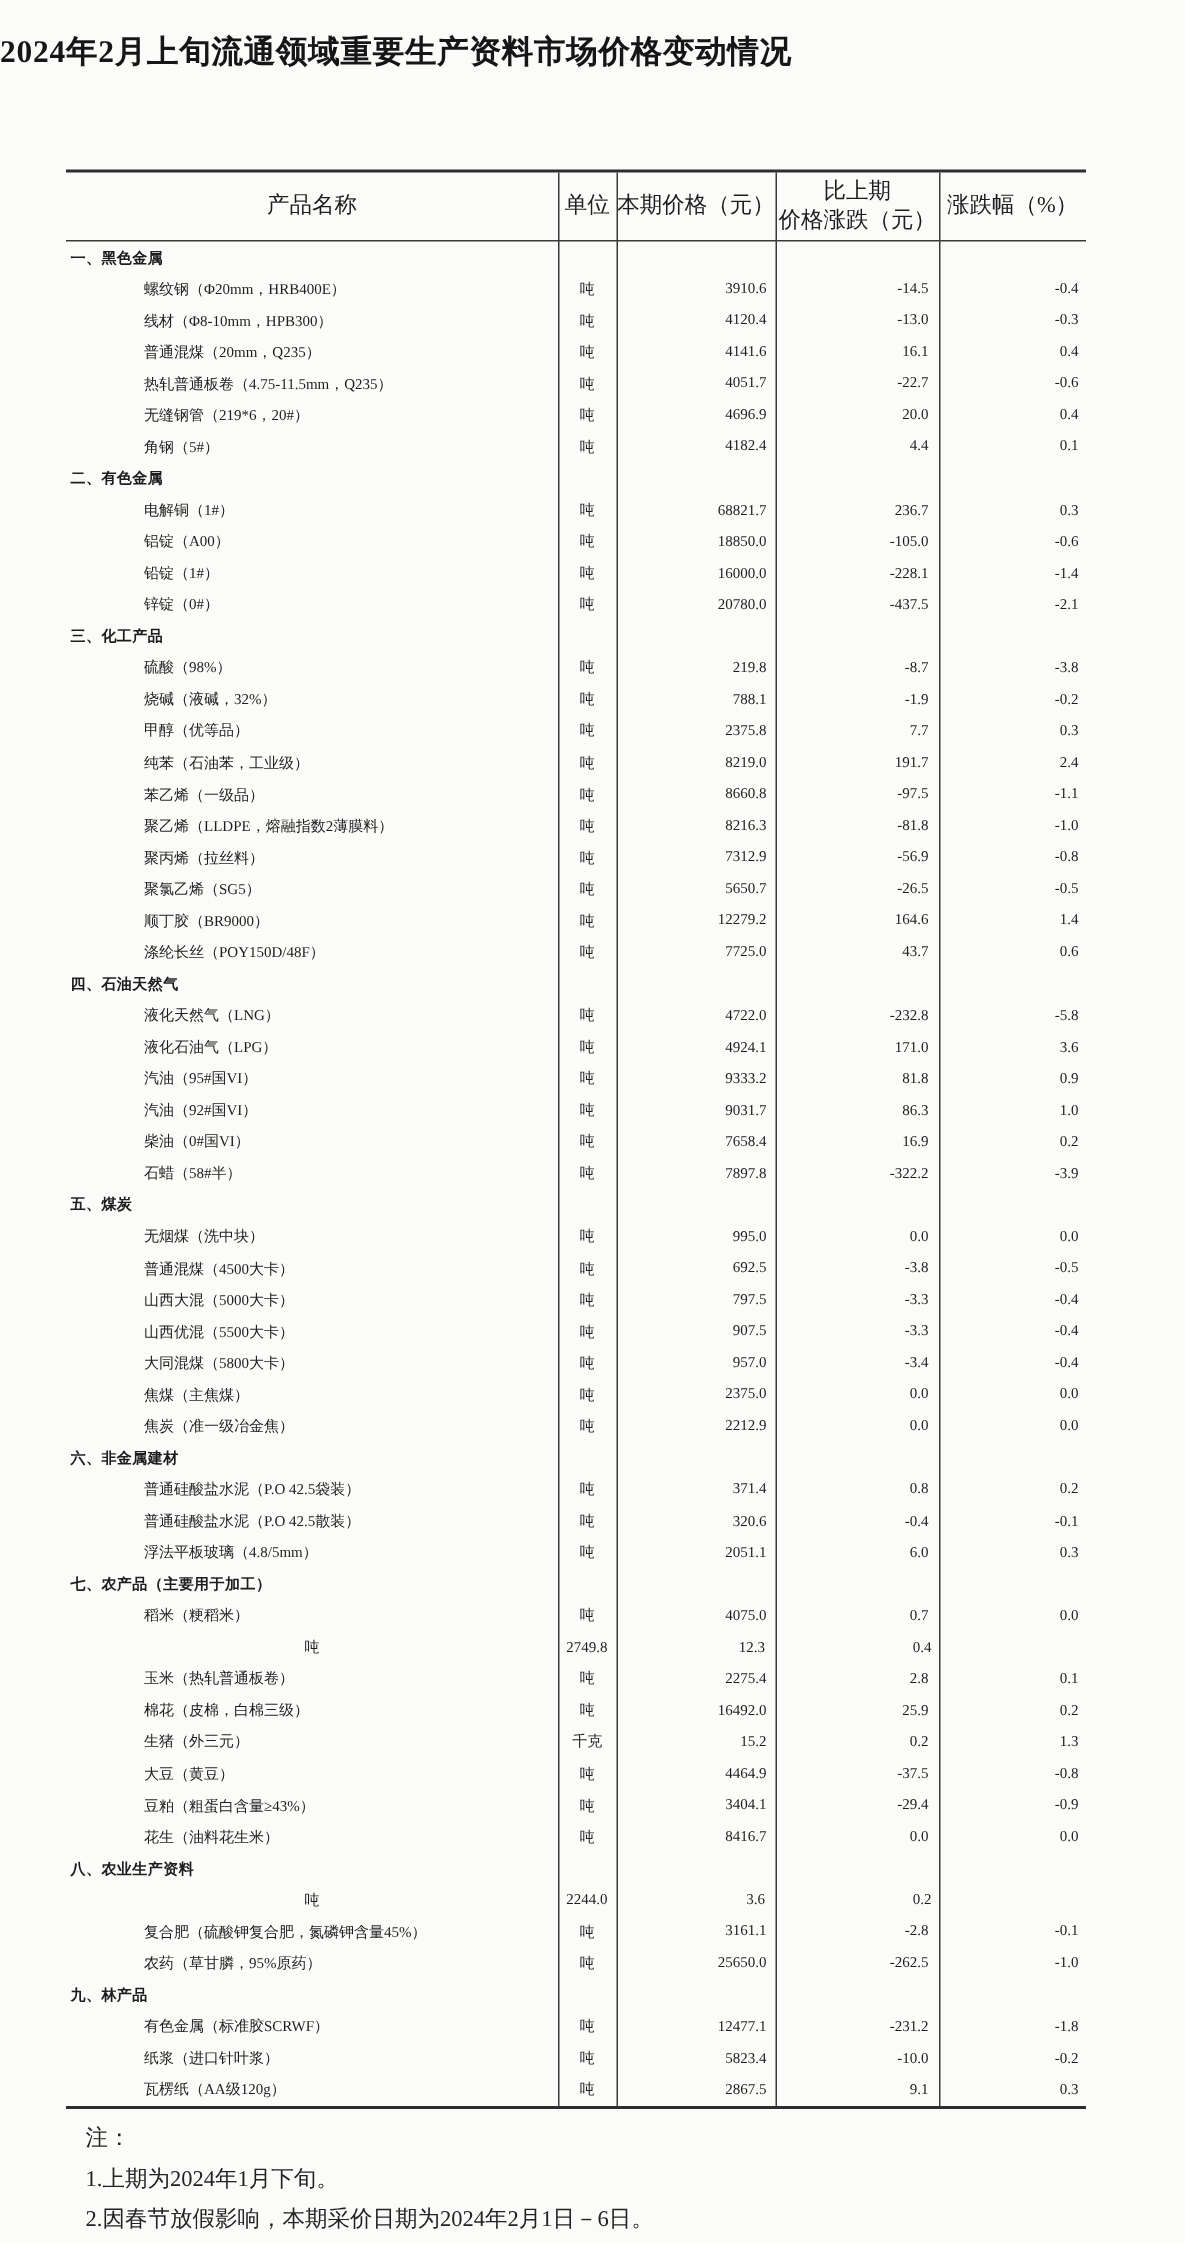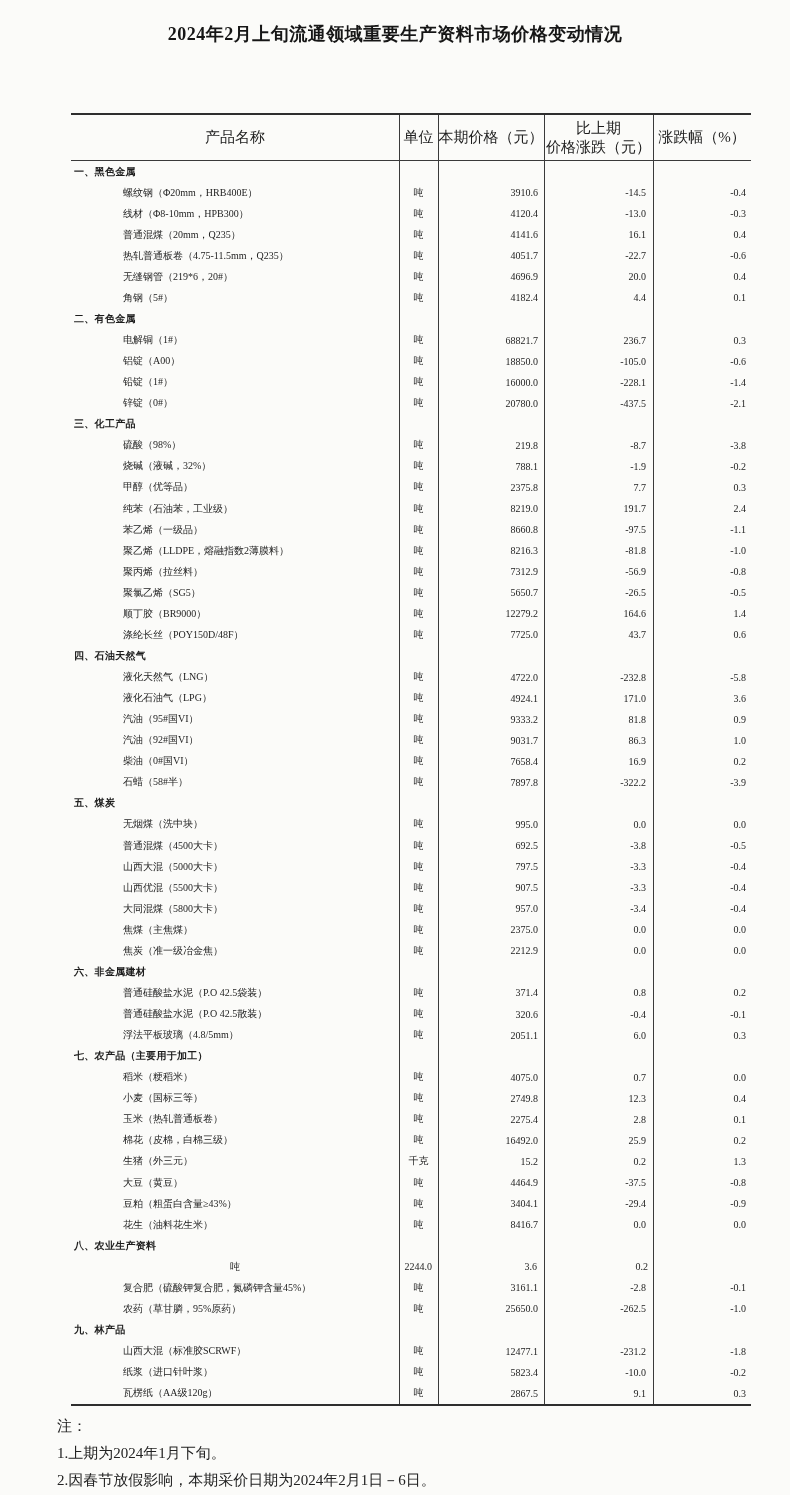--- a/index.html
+++ b/index.html
@@ -11,30 +11,30 @@
     height: 1495px;
     background: #fbfbf9;
     color: #1d1d1d;
     font-family: "Liberation Serif", "DejaVu Serif", serif;
     overflow: hidden;
   }
   .page-title {
     padding-top: 21px;
     height: 26px;
     line-height: 26px;
-    text-align: center;
-    font-size: 18px;
+    text-align: left;
+    font-size: 21px;
     font-weight: bold;
     letter-spacing: 0.5px;
     margin-bottom: 66px;
     color: #161616;
   }
   .table-wrap {
     position: relative;
-    margin-left: 71px;
+    margin-left: 44px;
     width: 680px;
     border-top: 2px solid #2e2e2e;
     border-bottom: 2px solid #2e2e2e;
   }
   .thead {
     height: 45px;
     border-bottom: 1px solid #3a3a3a;
     display: grid;
     grid-template-columns: 328px 39px 106px 109px 98px;
     font-size: 15px;
@@ -418,21 +418,20 @@
         <div class="cell c-pct"></div>
       </div>
       <div class="row">
         <div class="cell c-product">稻米（粳稻米）</div>
         <div class="cell c-unit">吨</div>
         <div class="cell c-price">4075.0</div>
         <div class="cell c-change">0.7</div>
         <div class="cell c-pct">0.0</div>
       </div>
       <div class="row">
-        <div class="cell c-product">小麦（国标三等）</div>
         <div class="cell c-unit">吨</div>
         <div class="cell c-price">2749.8</div>
         <div class="cell c-change">12.3</div>
         <div class="cell c-pct">0.4</div>
       </div>
       <div class="row">
         <div class="cell c-product">玉米（热轧普通板卷）</div>
         <div class="cell c-unit">吨</div>
         <div class="cell c-price">2275.4</div>
         <div class="cell c-change">2.8</div>
@@ -501,21 +500,21 @@
         <div class="cell c-pct">-1.0</div>
       </div>
       <div class="row section">
         <div class="cell c-product">九、林产品</div>
         <div class="cell c-unit"></div>
         <div class="cell c-price"></div>
         <div class="cell c-change"></div>
         <div class="cell c-pct"></div>
       </div>
       <div class="row">
-        <div class="cell c-product">山西大混（标准胶SCRWF）</div>
+        <div class="cell c-product">有色金属（标准胶SCRWF）</div>
         <div class="cell c-unit">吨</div>
         <div class="cell c-price">12477.1</div>
         <div class="cell c-change">-231.2</div>
         <div class="cell c-pct">-1.8</div>
       </div>
       <div class="row">
         <div class="cell c-product">纸浆（进口针叶浆）</div>
         <div class="cell c-unit">吨</div>
         <div class="cell c-price">5823.4</div>
         <div class="cell c-change">-10.0</div>

